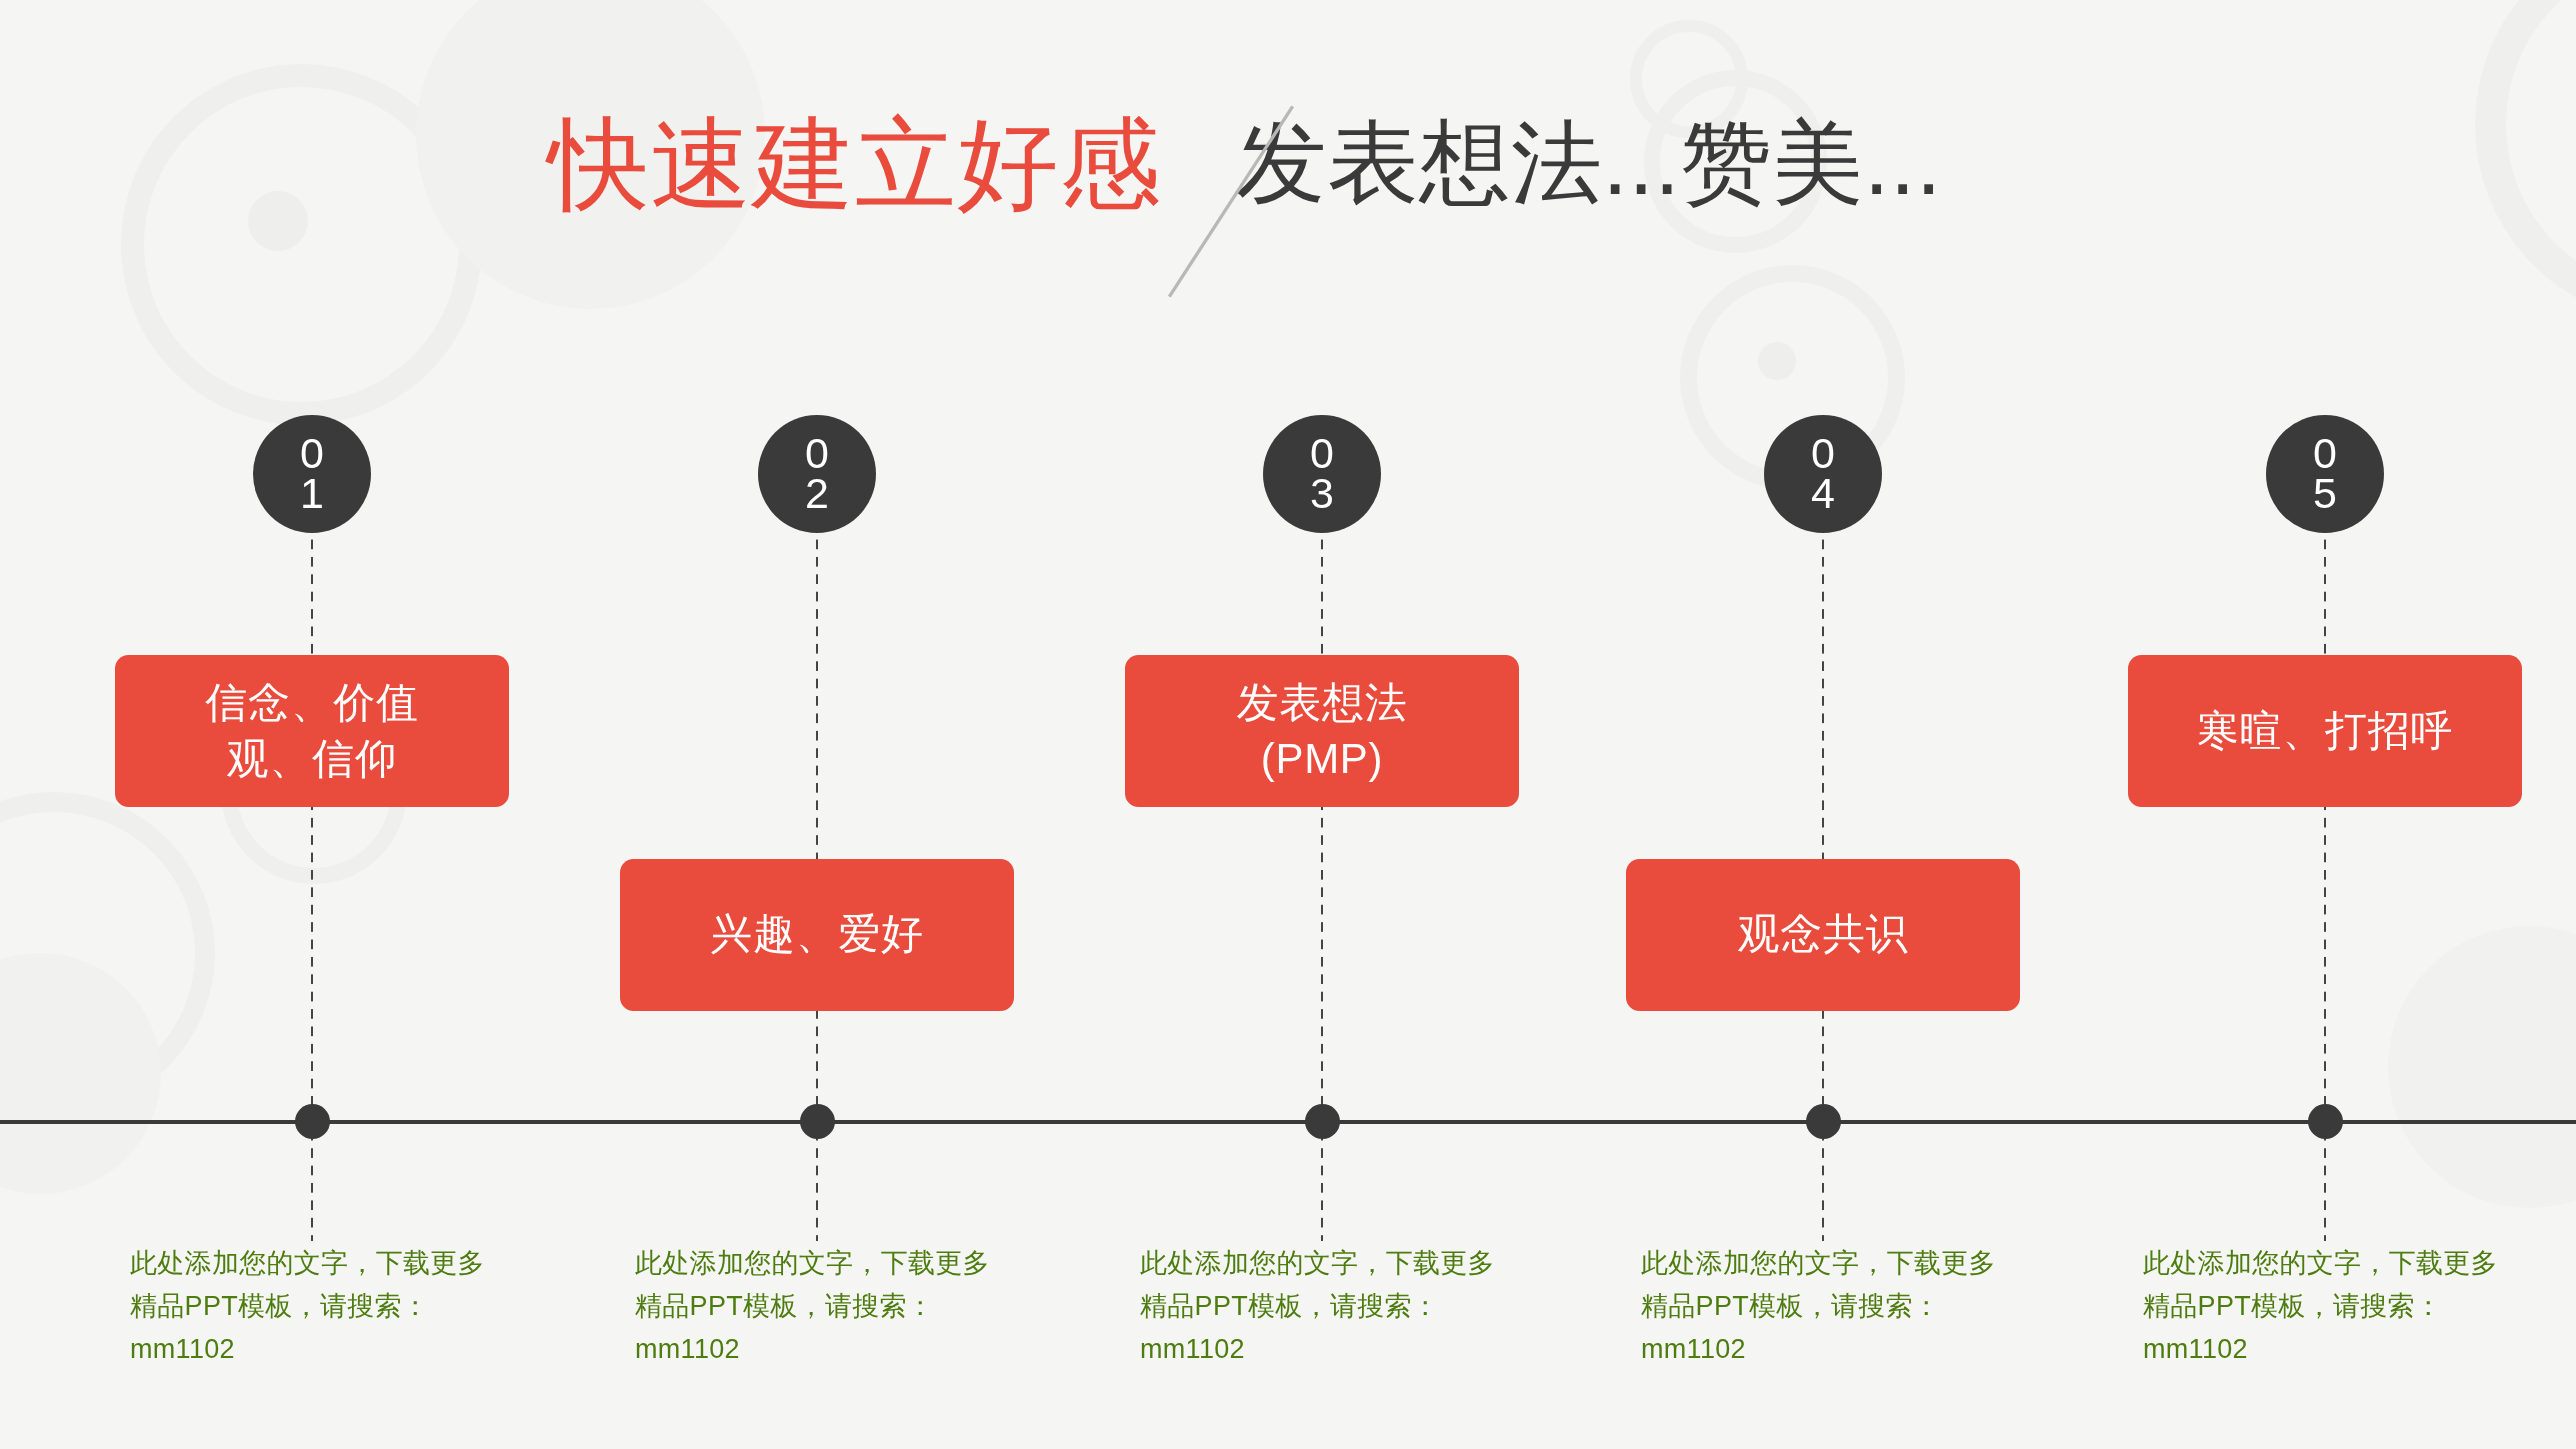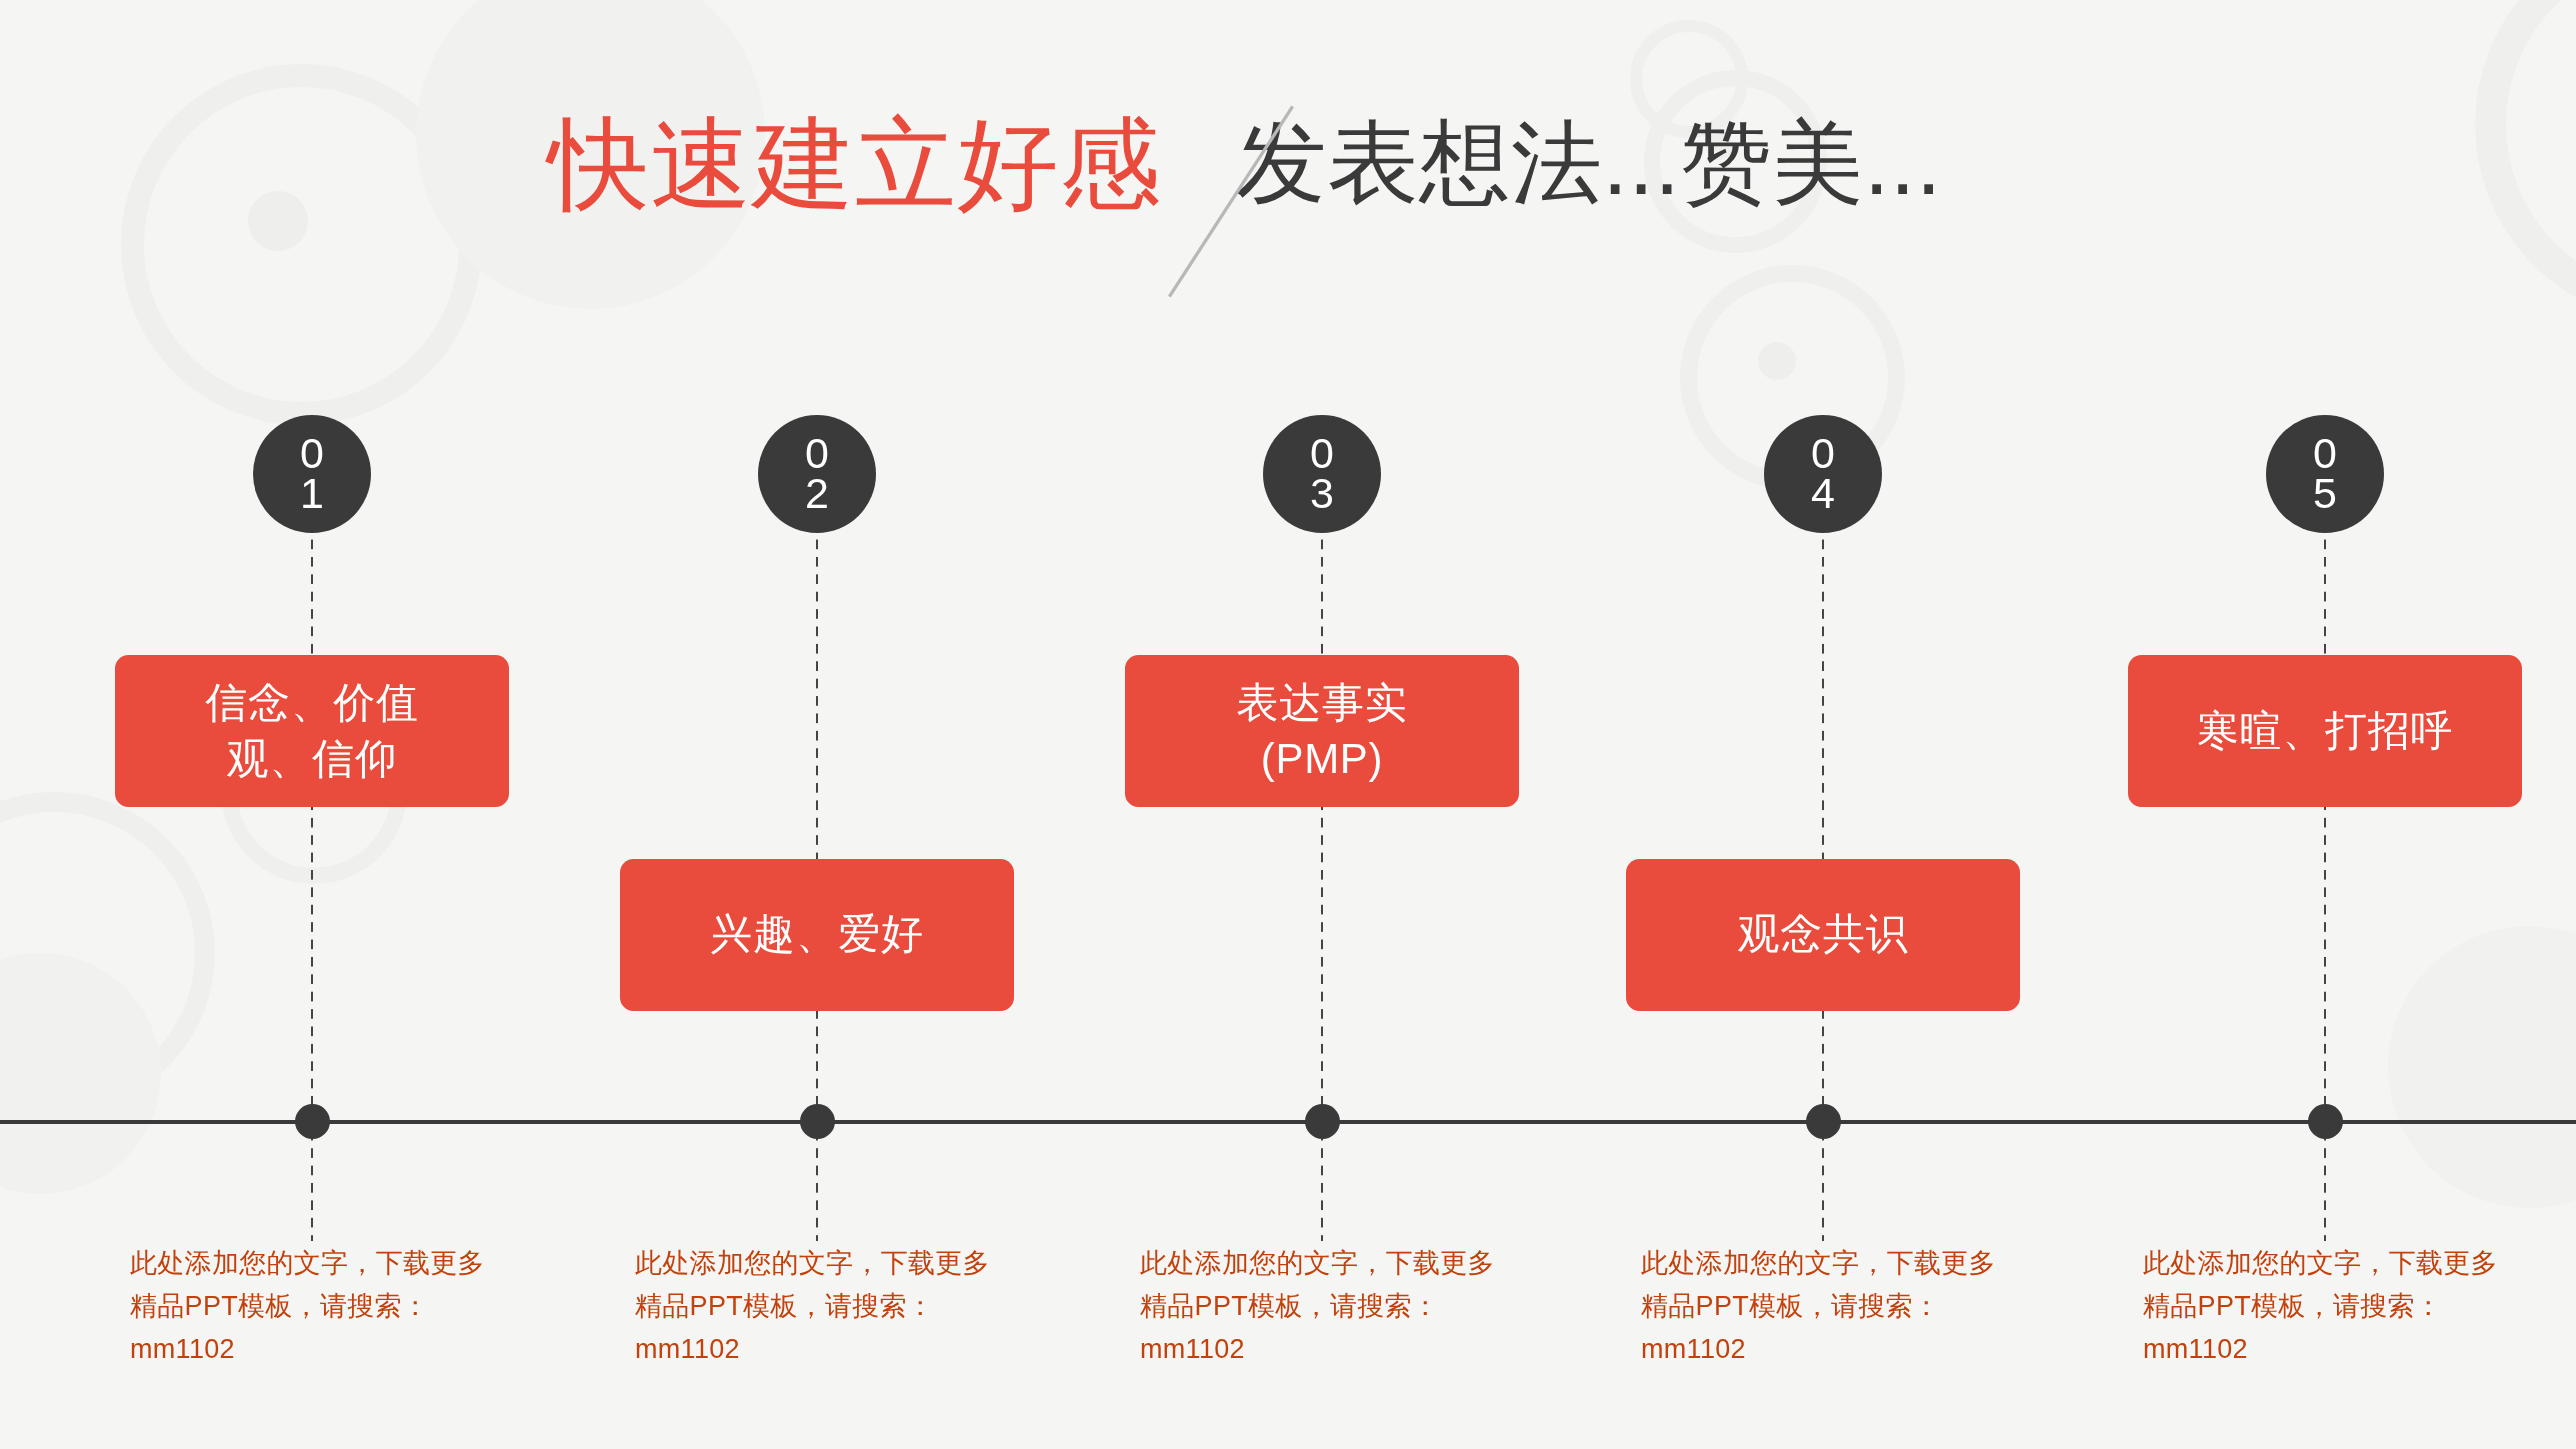--- a/index.html
+++ b/index.html
@@ -66,21 +66,21 @@
   .box-hi{left:-197px;top:655px;width:394px;height:152px;}
   .box-lo{left:-197px;top:859px;width:394px;height:152px;font-family:Liberation Serif, serif;}
 
   .dot{
     position:absolute;left:-17.4px;top:1104px;width:35px;height:35px;
     border-radius:50%;background:#3a3a3a;z-index:7;
   }
 
   .caption{
     position:absolute;left:-182px;top:1242px;width:376px;
-    color:#c2410c;font-size:27px;line-height:1.6;letter-spacing:0.3px;
+    color:#4d7c0f;font-size:27px;line-height:1.6;letter-spacing:0.3px;
     text-align:left;z-index:5;
   }
 </style>
 </head>
 <body>
 
 <div class="slide">
 
   <div class="bg-layer">
     <div class="ring" style="left:429px;top:20px;width:181px;height:181px;border-width:17.4px;"></div>
@@ -150,21 +150,21 @@
     <div class="caption">此处添加您的文字，下载更多精品PPT模板，请搜索：mm1102</div>
   </div>
 
   <div class="col" style="left:1322px;">
     <div class="vline"></div>
     <div class="num-circle">
       <span class="d1">0</span>
       <span class="d2">3</span>
     </div>
     <div class="box box-hi">
-      <span class="box-label">表达事实
+      <span class="box-label">发表想法
 (PMP)</span>
     </div>
     <div class="dot"></div>
     <div class="caption">此处添加您的文字，下载更多精品PPT模板，请搜索：mm1102</div>
   </div>
 
   <div class="col" style="left:1823px;">
     <div class="vline"></div>
     <div class="num-circle">
       <span class="d1">0</span>

